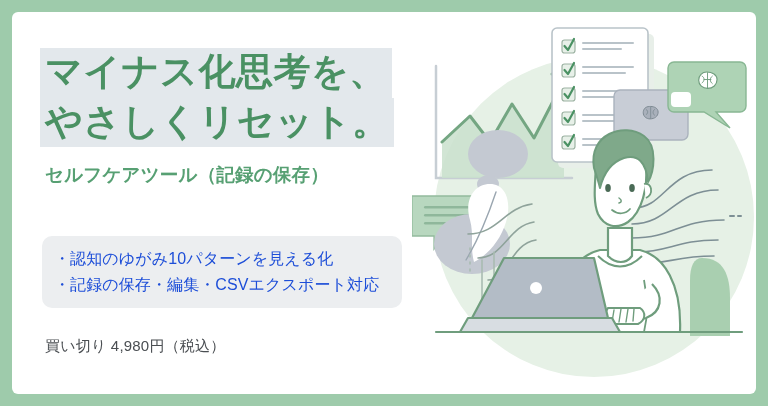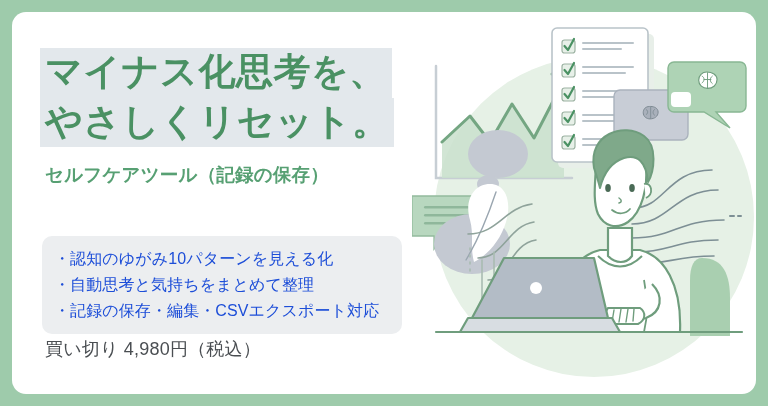--- a/index.html
+++ b/index.html
@@ -12,21 +12,21 @@
   .banner{
     position:relative;width:768px;height:406px;
     background:#9ecbab;           
     box-sizing:border-box;
     overflow:hidden;
   }
   .inner{
     position:absolute;left:12px;top:12px;
     width:744px;height:382px;
     background:#ffffff;
-    border-radius:14px;
+    border-radius:6px;
     overflow:hidden;
   }
 
   
   .left{
     position:absolute;left:28px;top:0;width:380px;height:382px;
   }
   .title-wrap{
     position:absolute;left:0;top:36px;
   }
@@ -64,21 +64,21 @@
     color:#1d4ed8;
     font-size:16px;
     line-height:1.62;
     white-space:nowrap;
     letter-spacing:0.1px;
   }
 
   .price{
     position:absolute;left:5px;top:325px;
     color:#4a4e52;
-    font-size:18px;
+    font-size:15px;
     letter-spacing:0.2px;
     white-space:nowrap;
   }
 
   
   .illus{
     position:absolute;left:400px;top:0;width:344px;height:382px;
   }
   .illus svg{display:block;width:344px;height:382px;}
 </style>
@@ -94,21 +94,20 @@
         <div class="title-line">マイナス化思考を、</div><br>
         <div class="title-line">やさしくリセット。</div>
       </div>
 
       <div class="subtitle">
         <div>セルフケアツール（記録の保存）</div>
       </div>
 
       <div class="bullets">
         <div class="bullet">・認知のゆがみ10パターンを見える化</div>
-        <div class="bullet">・自動思考と気持ちをまとめて整理</div>
         <div class="bullet">・記録の保存・編集・CSVエクスポート対応</div>
       </div>
 
       <div class="price">買い切り 4,980円（税込）</div>
     </div>
 
     <div class="illus">
       <svg viewBox="0 0 344 382" xmlns="http://www.w3.org/2000/svg">
         <defs>
           <clipPath id="cardclip">

